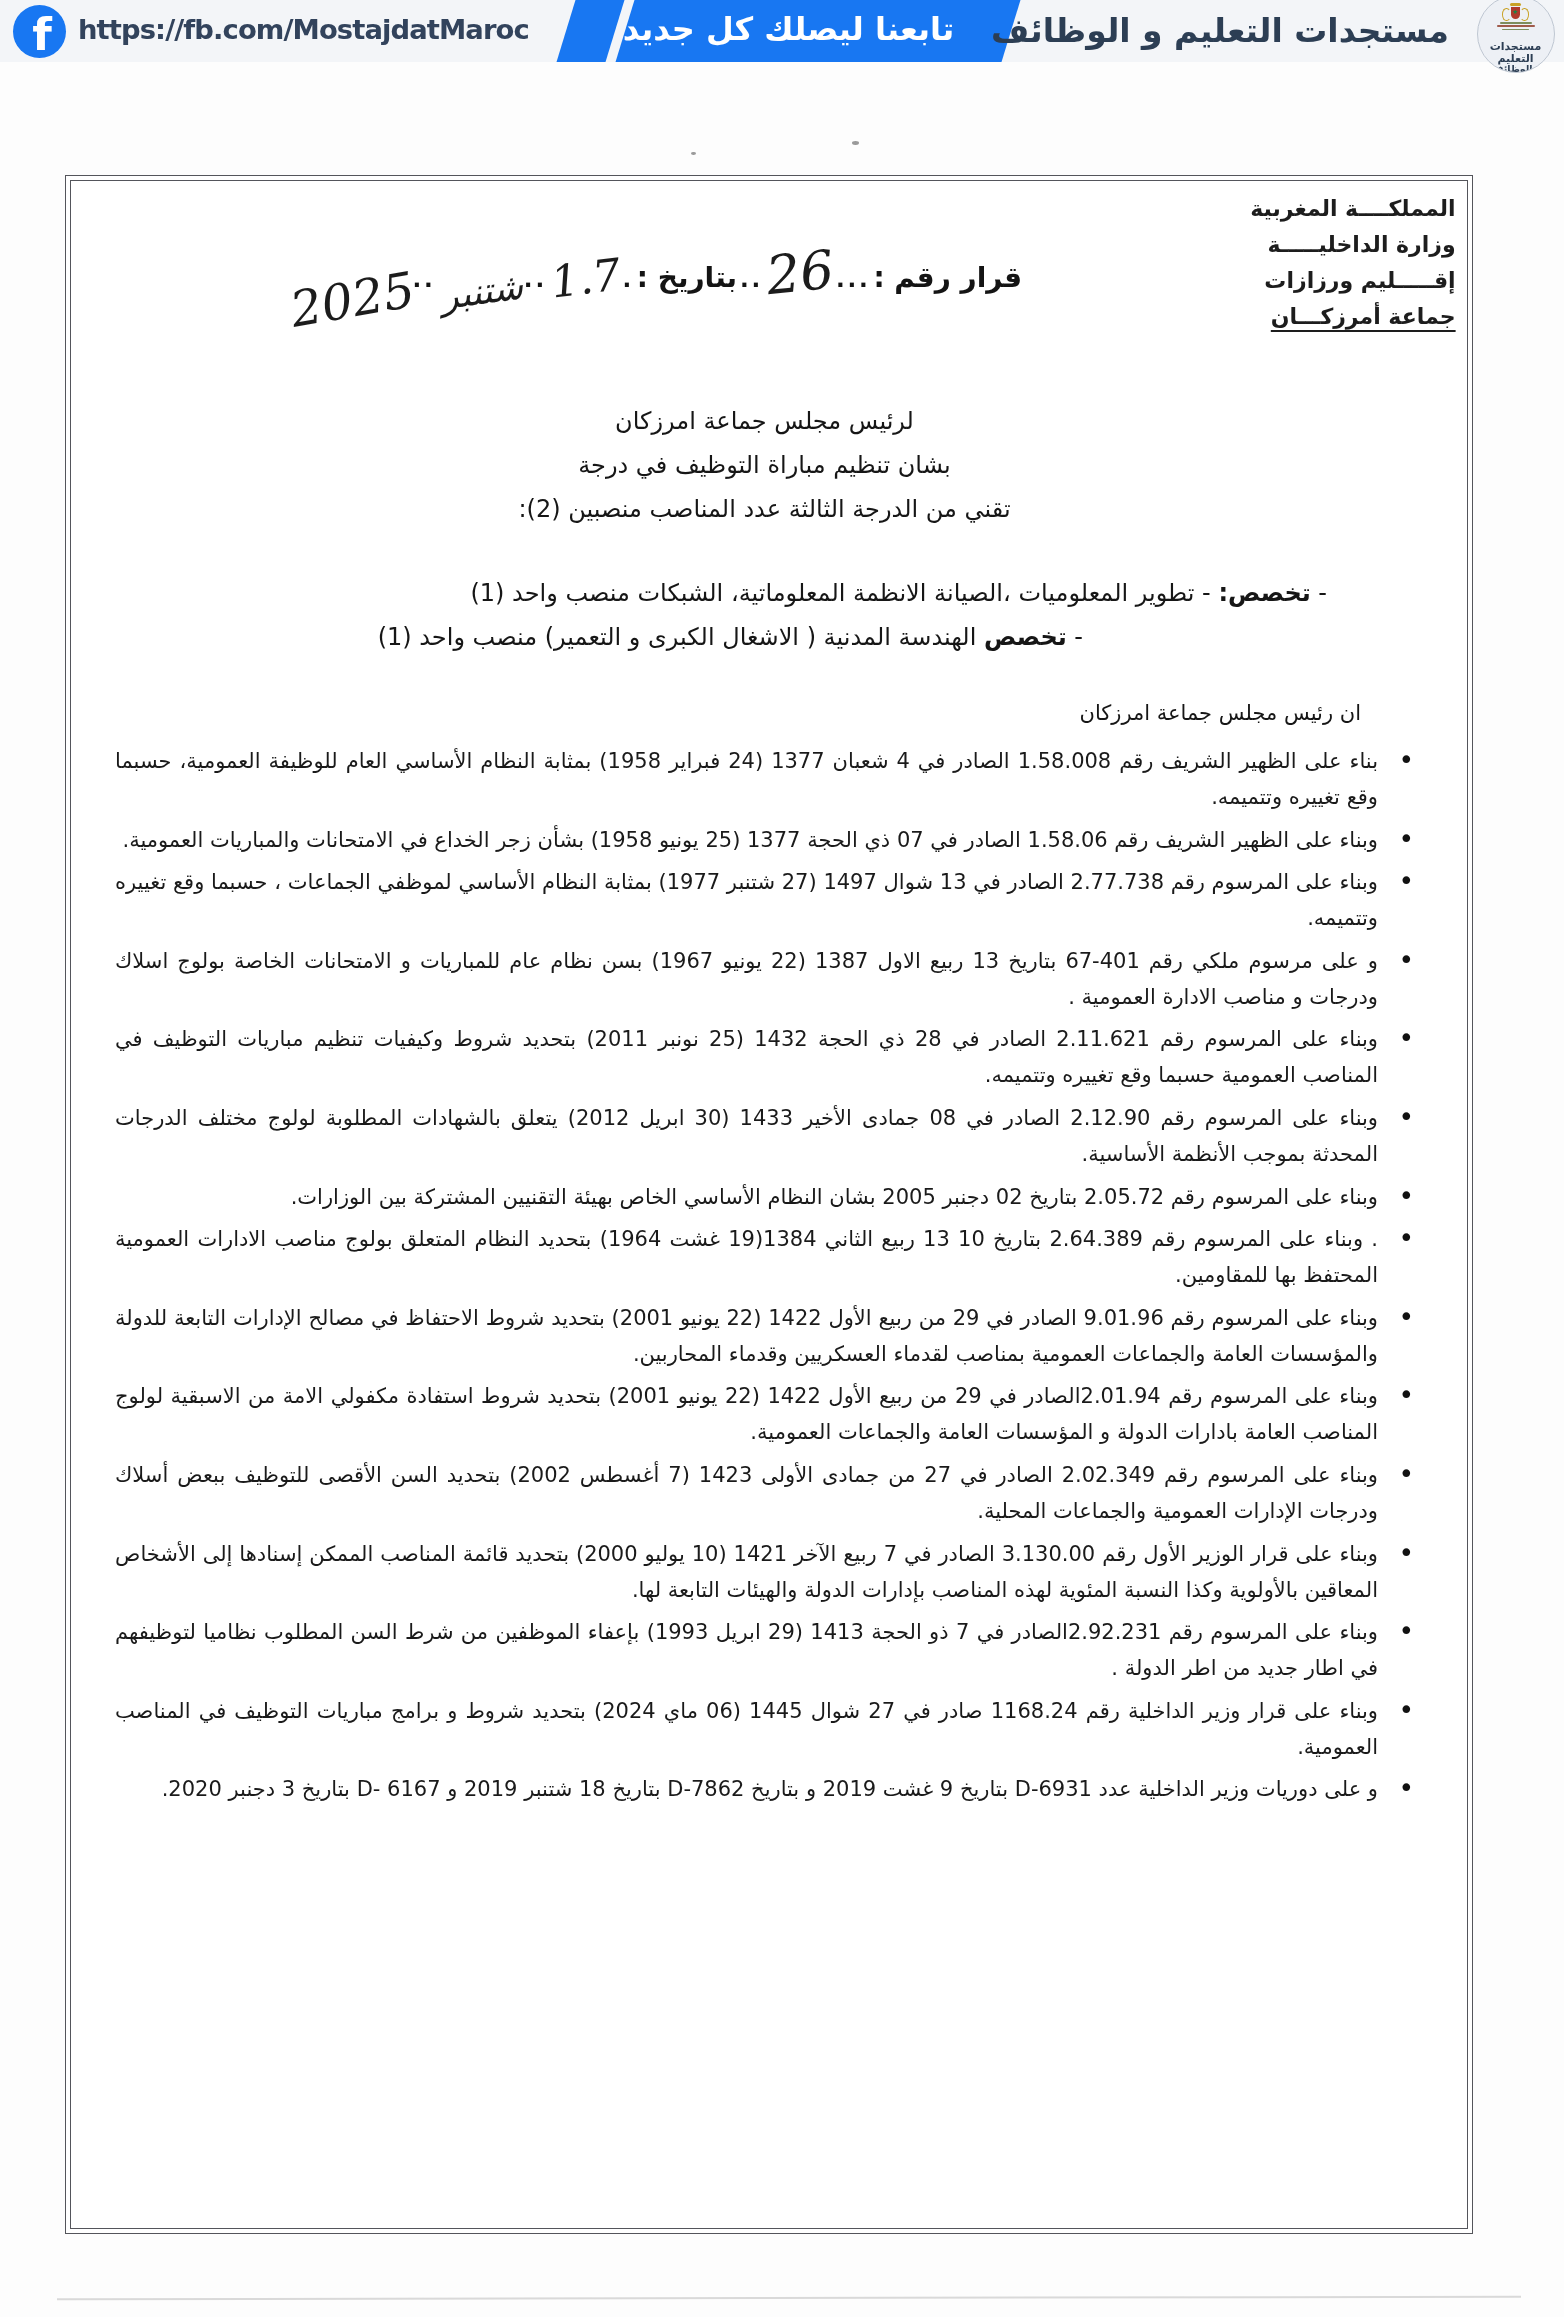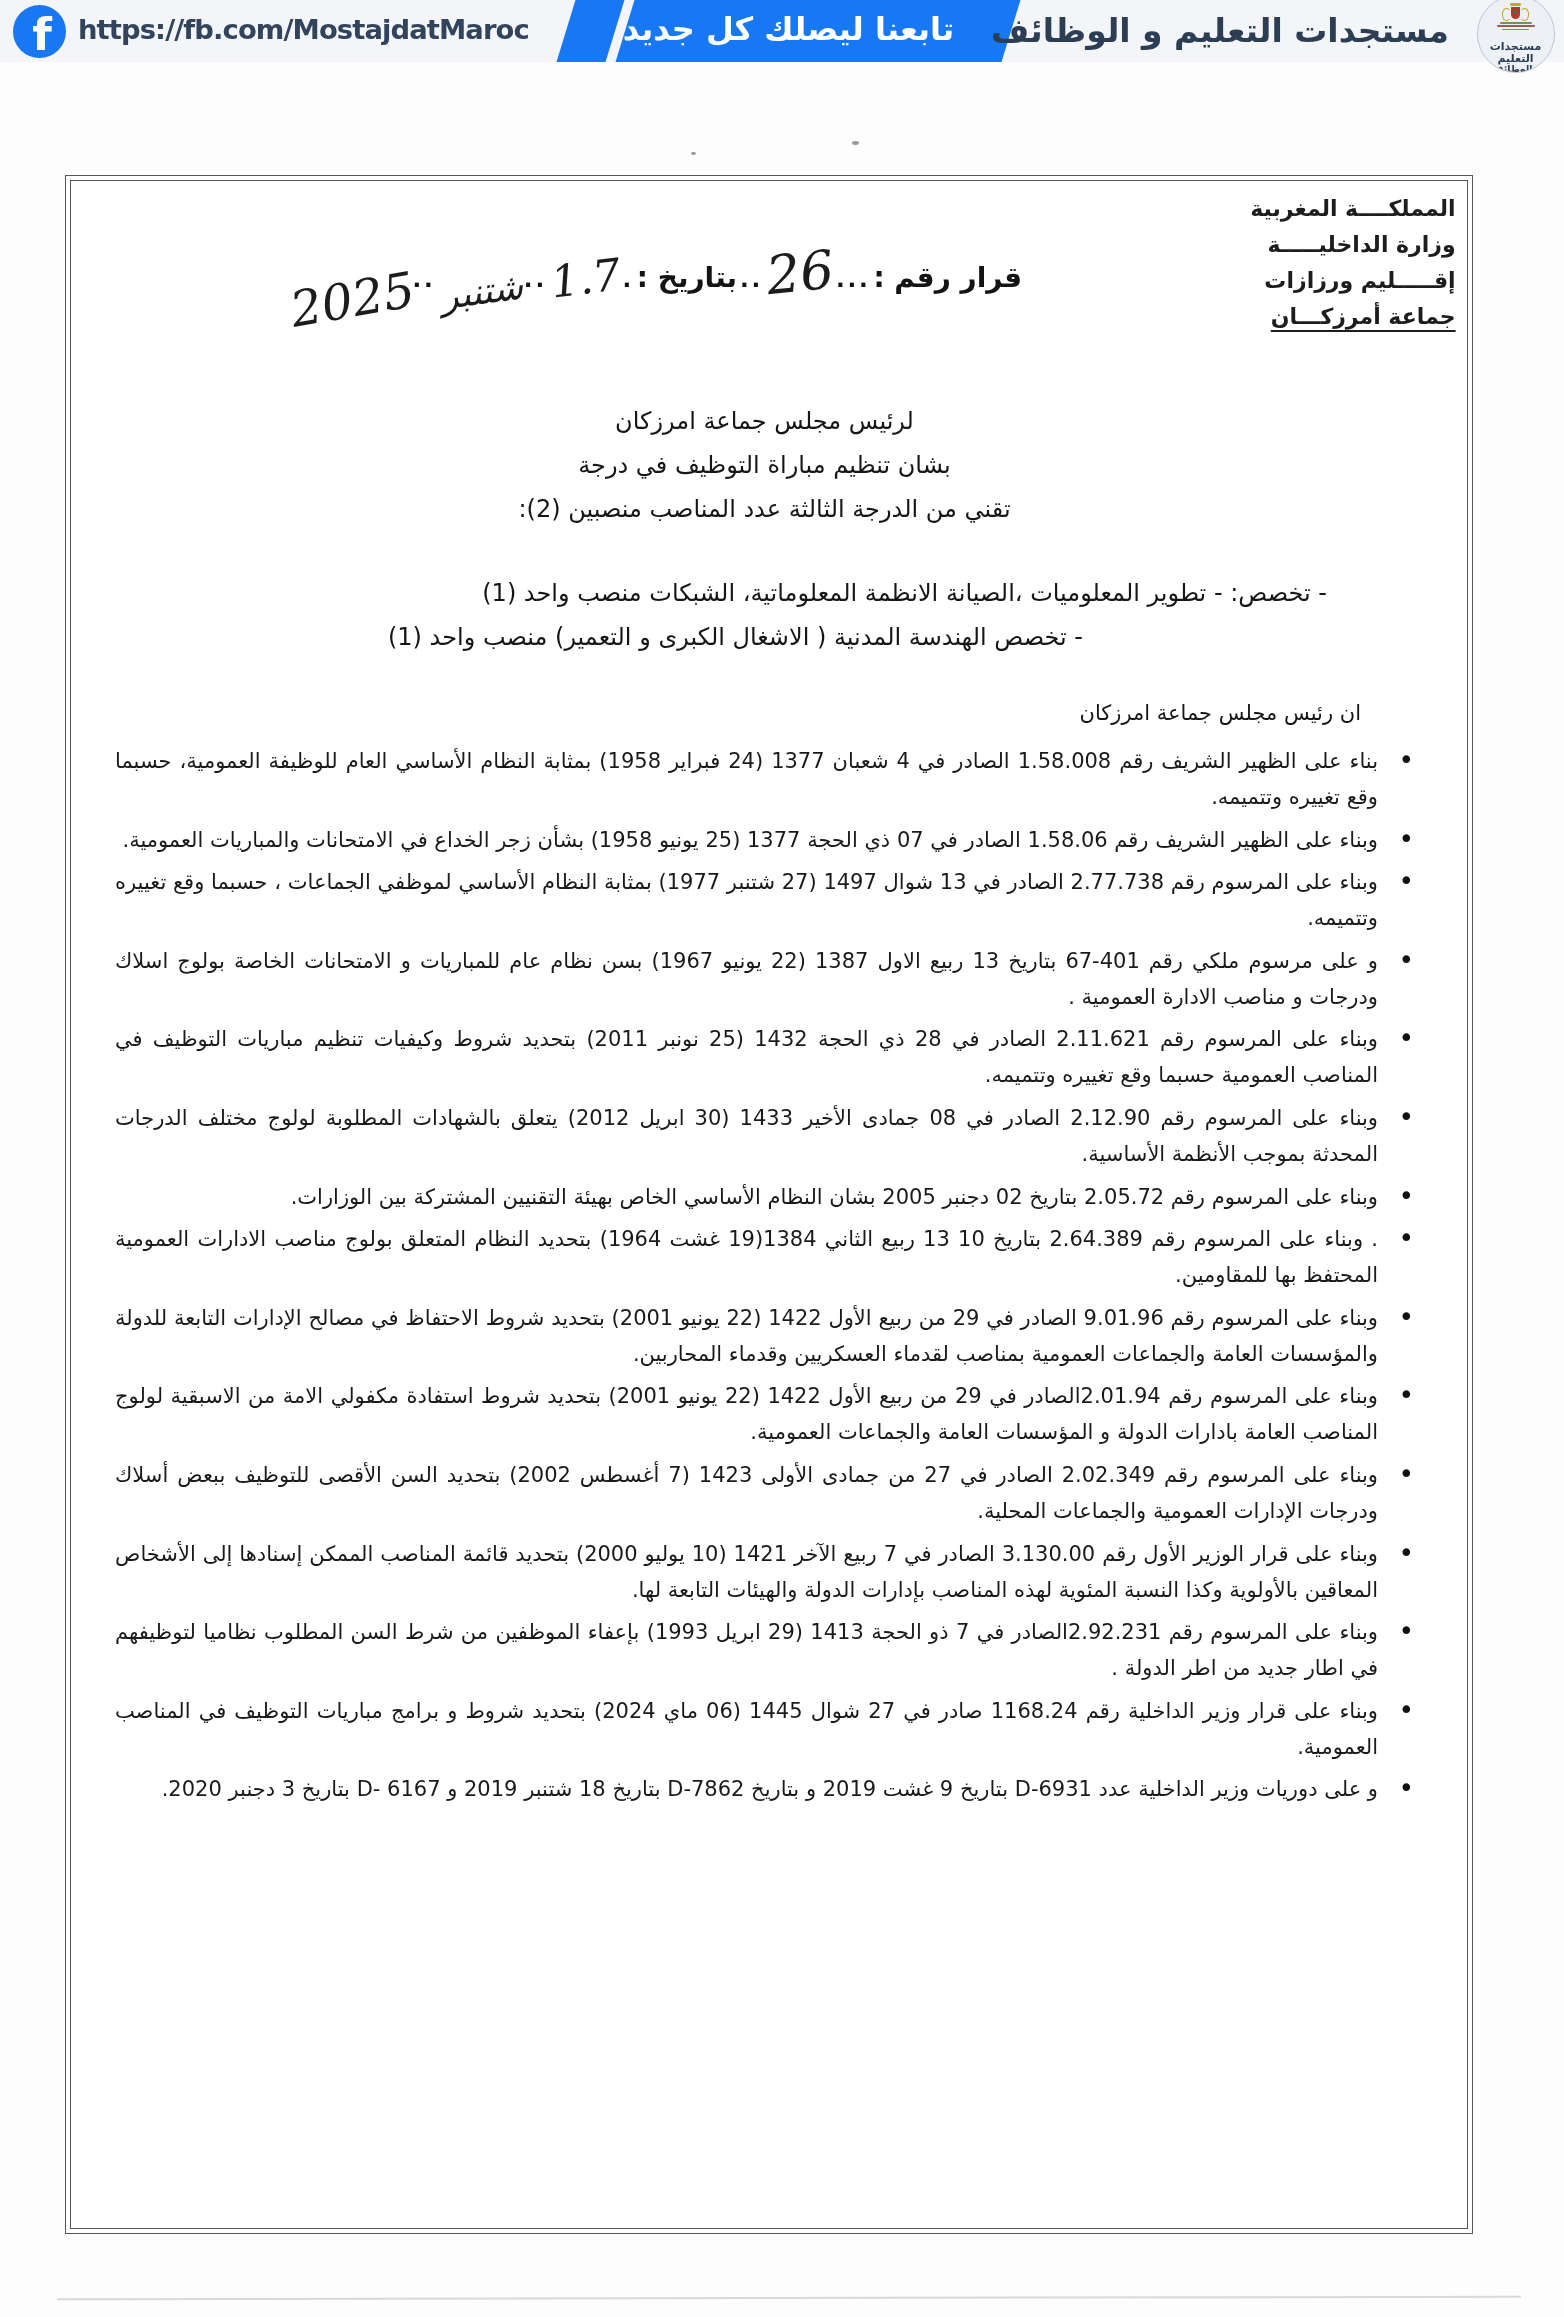--- a/index.html
+++ b/index.html
@@ -64,21 +64,21 @@
   .hw-number{font-size:53px;transform:rotate(-6deg) translateY(3.8px);}
   .hw-day{font-size:44px;transform:rotate(-7deg) translateY(6.6px);}
   .hw-month{font-size:36px;transform:rotate(-8deg) translateY(17px);}
   .hw-year{font-size:49px;transform:rotate(-10deg) translateY(30px);}
 
   .title-block{position:absolute;top:218px;left:0;width:1387px;text-align:center;direction:rtl;
         font-size:24px;line-height:44px;color:#161616;}
 
   .specs{position:absolute;top:390px;right:140px;direction:rtl;text-align:right;
         font-size:24px;line-height:44px;color:#161616;}
-  .spec-keyword{font-weight:normal;}
+  .spec-keyword{font-weight:bold;}
   .spec-line2{margin-right:244px;}
 
   .preamble{position:absolute;top:520px;right:106px;direction:rtl;font-size:21px;color:#161616;}
 
   .citations{position:absolute;top:562px;right:49px;left:44px;direction:rtl;font-size:21px;
         line-height:36px;text-align:justify;color:#1a1a1a;}
   .citations li{position:relative;padding-right:40px;margin-bottom:6.6px;}
   .citations li::before{content:"•";position:absolute;right:3.8px;top:-0.9px;font-size:26.5px;color:#111;}
 </style>
 </head>

